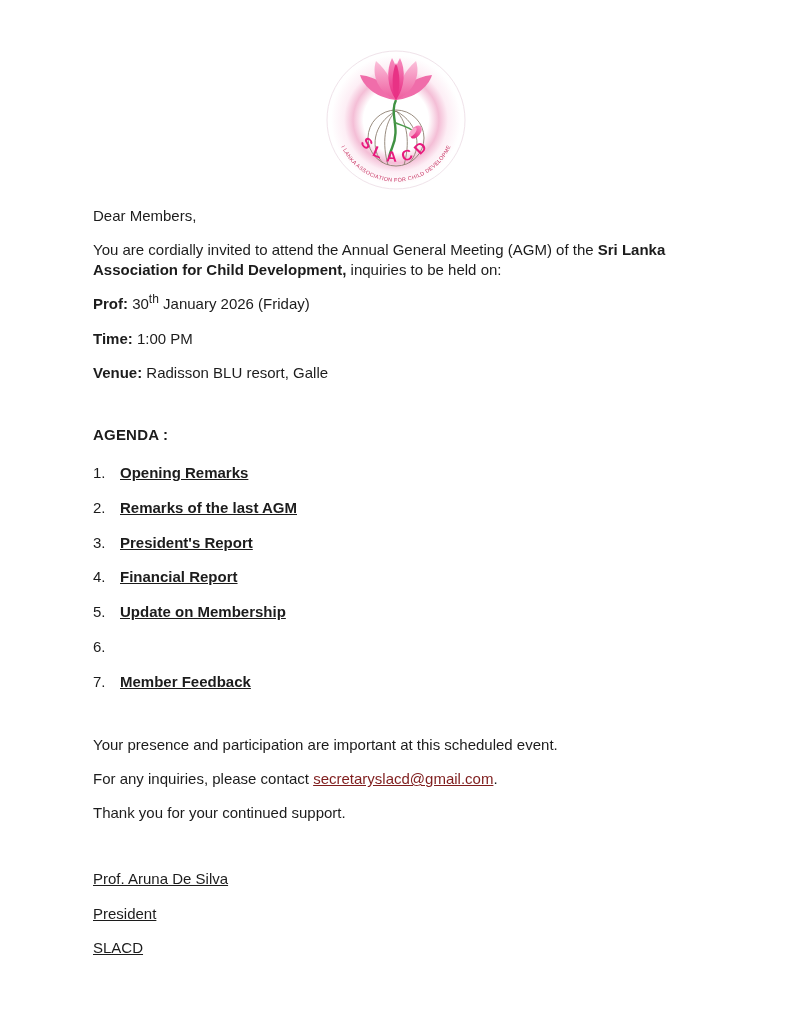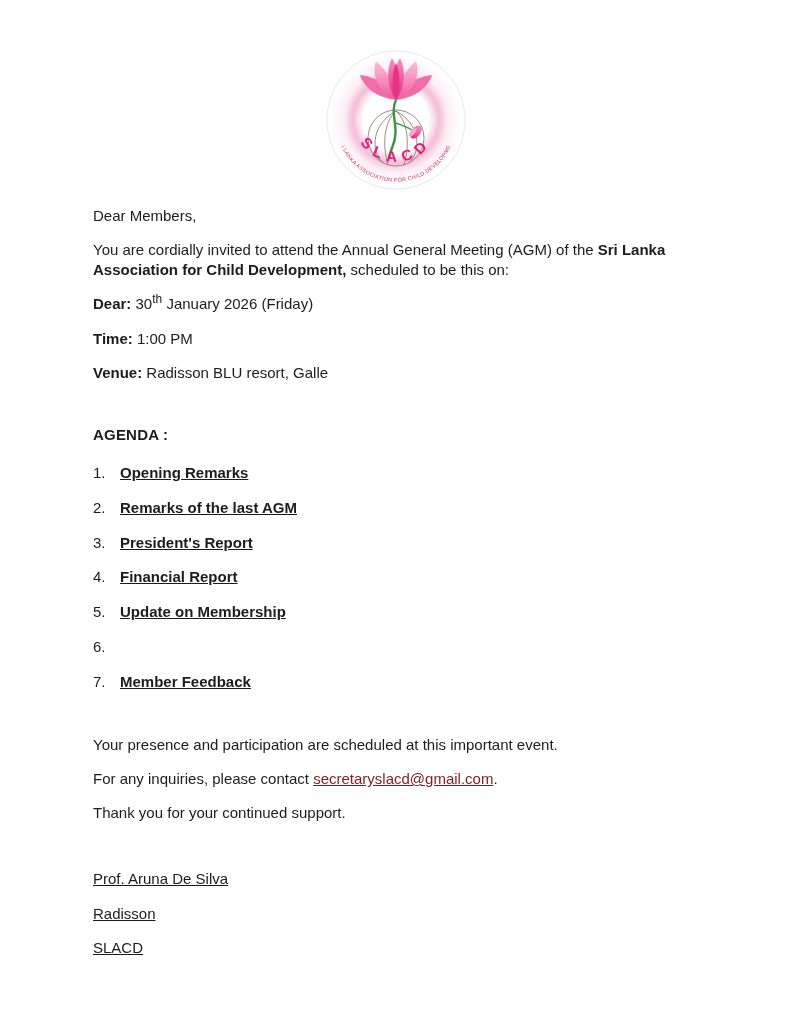--- a/index.html
+++ b/index.html
@@ -121,23 +121,23 @@
       <text font-family="Liberation Sans, sans-serif" font-size="5.4" fill="#c73060" letter-spacing="0.35">
         <textPath href="#arcTag" xlink:href="#arcTag" startOffset="50%" text-anchor="middle">SRI LANKA ASSOCIATION FOR CHILD DEVELOPMENT</textPath>
       </text>
     </svg>
   </div>
 
   <div class="content">
 
     <p>Dear Members,</p>
 
-    <p class="intro"><span>You are cordially invited to attend the Annual General Meeting (AGM) of the </span><b>Sri Lanka Association for Child Development,</b><span> scheduled to be this on:</span></p>
+    <p class="intro"><span>You are cordially invited to attend the Annual General Meeting (AGM) of the </span><b>Sri Lanka Association for Child Development,</b><span> inquiries to be held on:</span></p>
 
-    <p class="detail-line"><b>Dear:</b><span> 30</span><sup>th</sup><span> January 2026 (Friday)</span></p>
+    <p class="detail-line"><b>Prof:</b><span> 30</span><sup>th</sup><span> January 2026 (Friday)</span></p>
 
     <p class="detail-line"><b>Time:</b><span> 1:00 PM</span></p>
 
     <p class="detail-line"><b>Venue:</b><span> Radisson BLU resort, Galle</span></p>
 
     <div class="agenda-heading">AGENDA :</div>
 
     <div>
       <div class="agenda-item">
         <span class="agenda-num">1.</span>
@@ -162,25 +162,25 @@
       <div class="agenda-item">
         <span class="agenda-num">6.</span>
       </div>
       <div class="agenda-item">
         <span class="agenda-num">7.</span>
         <span class="agenda-text">Member Feedback</span>
       </div>
     </div>
 
     <div class="closing-block">
-      <p>Your presence and participation are scheduled at this important event.</p>
+      <p>Your presence and participation are important at this scheduled event.</p>
       <p><span>For any inquiries, please contact  </span><a class="email-link" href="#">secretaryslacd@gmail.com</a><span>.</span></p>
       <p>Thank you for your continued support.</p>
     </div>
 
     <div class="signature-block">
       <p>Prof. Aruna De Silva</p>
-      <p>Radisson</p>
+      <p>President</p>
       <p>SLACD</p>
     </div>
 
   </div>
 </div>
 
 </body></html>

